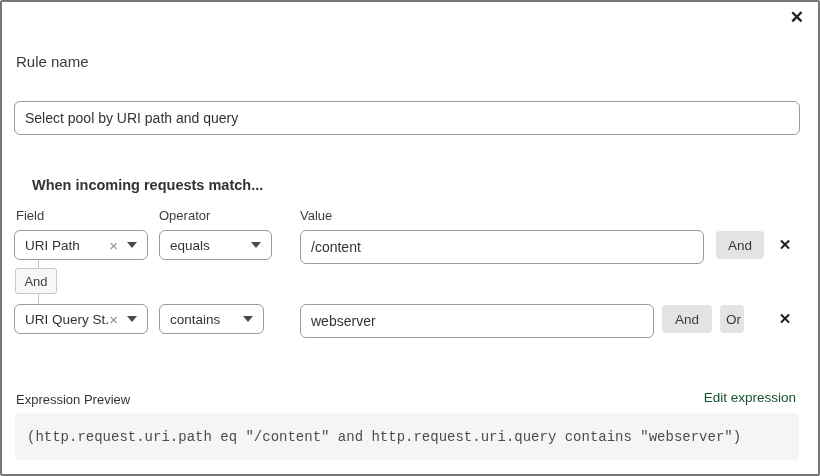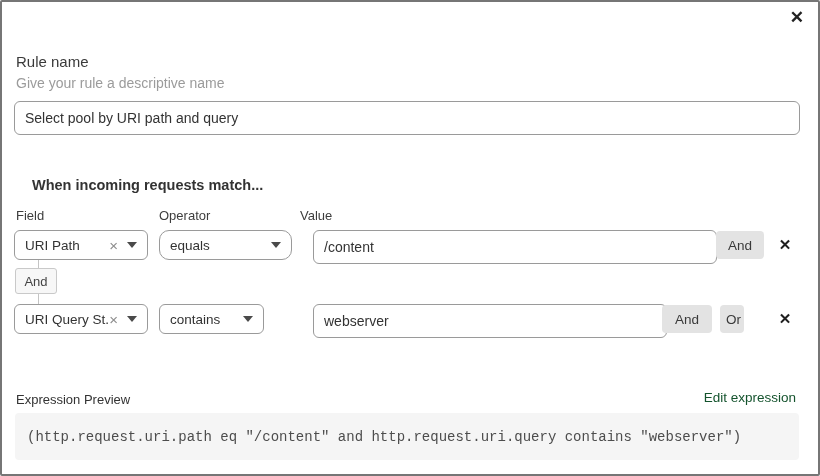--- a/index.html
+++ b/index.html
@@ -21,21 +21,21 @@
   .rule-input{left:12px;top:99px;width:786px;height:32px;}
   .match-heading{left:30px;top:175px;font-size:14.5px;font-weight:700;color:#333;}
   .col-head{top:206px;font-size:13px;color:#3d3d3d;}
   .select{
     position:absolute;height:30px;border:1px solid #9a9a9a;border-radius:6px;background:#fff;
     display:flex;align-items:center;padding:0 10px;font-size:13.5px;color:#333;cursor:pointer;
   }
   .select .lbl{flex:1 1 auto;white-space:nowrap;overflow:hidden;}
   .select .clear{color:#8d8d8d;font-size:15px;margin-right:9px;cursor:pointer;line-height:1;}
   .caret{width:0;height:0;border-left:5px solid transparent;border-right:5px solid transparent;border-top:6px solid #4a4a4a;flex:0 0 auto;}
-  .val-input{height:30px;margin-left:13px;}
+  .val-input{height:30px;}
   .conn-btn{
     position:absolute;height:28px;background:#e3e3e3;border:none;border-radius:4px;
     font-family:"Liberation Sans",sans-serif;font-size:13.5px;color:#3a3a3a;cursor:pointer;
   }
   .row-x{position:absolute;width:20px;height:30px;display:flex;align-items:center;justify-content:center;
     font-size:15px;font-weight:700;color:#1f1f1f;cursor:pointer;}
   .conn-line{position:absolute;left:36px;width:1px;background:#c4c4c4;}
   .conn-badge{
     position:absolute;left:13px;top:266px;width:42px;height:26px;background:#f7f7f7;
     border:1px solid #c9c9c9;border-radius:3px;display:flex;align-items:center;justify-content:center;
@@ -50,35 +50,34 @@
   .code-text{font-family:"Liberation Mono",monospace;font-size:14px;color:#4d4d4d;white-space:nowrap;}
 </style>
 </head>
 <body>
 
 <div class="dialog">
 
   <div class="abs close-btn">✕</div>
 
   <div class="abs sec-label">Rule name</div>
-  <div class="abs sec-hint">Give your rule a descriptive name</div>
   <input class="text-input rule-input" value="Select pool by URI path and query" style="">
 
   <div class="abs match-heading">When incoming requests match...</div>
 
   <div class="abs col-head" style="left:14px;">Field</div>
   <div class="abs col-head" style="left:157px;">Operator</div>
   <div class="abs col-head" style="left:298px;">Value</div>
 
   <div class="select" style="left:12px;top:228px;width:134px;">
     <span class="lbl">URI Path</span>
     <span class="clear">×</span>
     <span class="caret"></span>
   </div>
-  <div class="select" style="left:157px;top:228px;width:133px;border-radius:10px;">
+  <div class="select" style="left:157px;top:228px;width:113px;">
     <span class="lbl">equals</span>
     <span class="caret"></span>
   </div>
   <input class="text-input val-input" style="left: 298px; top: 228px; width: 404px;" value="/content">
   <button class="conn-btn" style="left:714px;top:229px;width:48px;">And</button>
   <div class="row-x" style="left:773px;top:228px;">✕</div>
 
   <div class="conn-line" style="top:258px;height:8px;"></div>
   <div class="conn-badge">And</div>
   <div class="conn-line" style="top:292px;height:10px;"></div>

